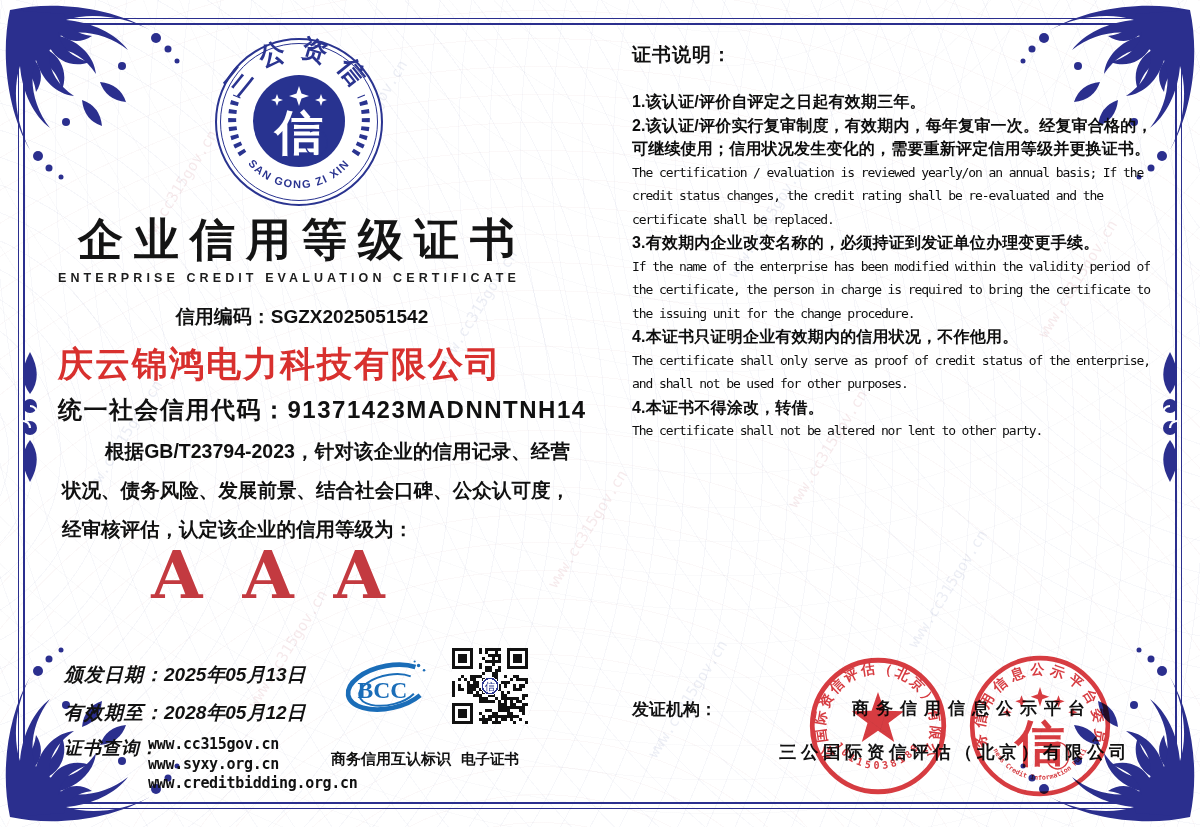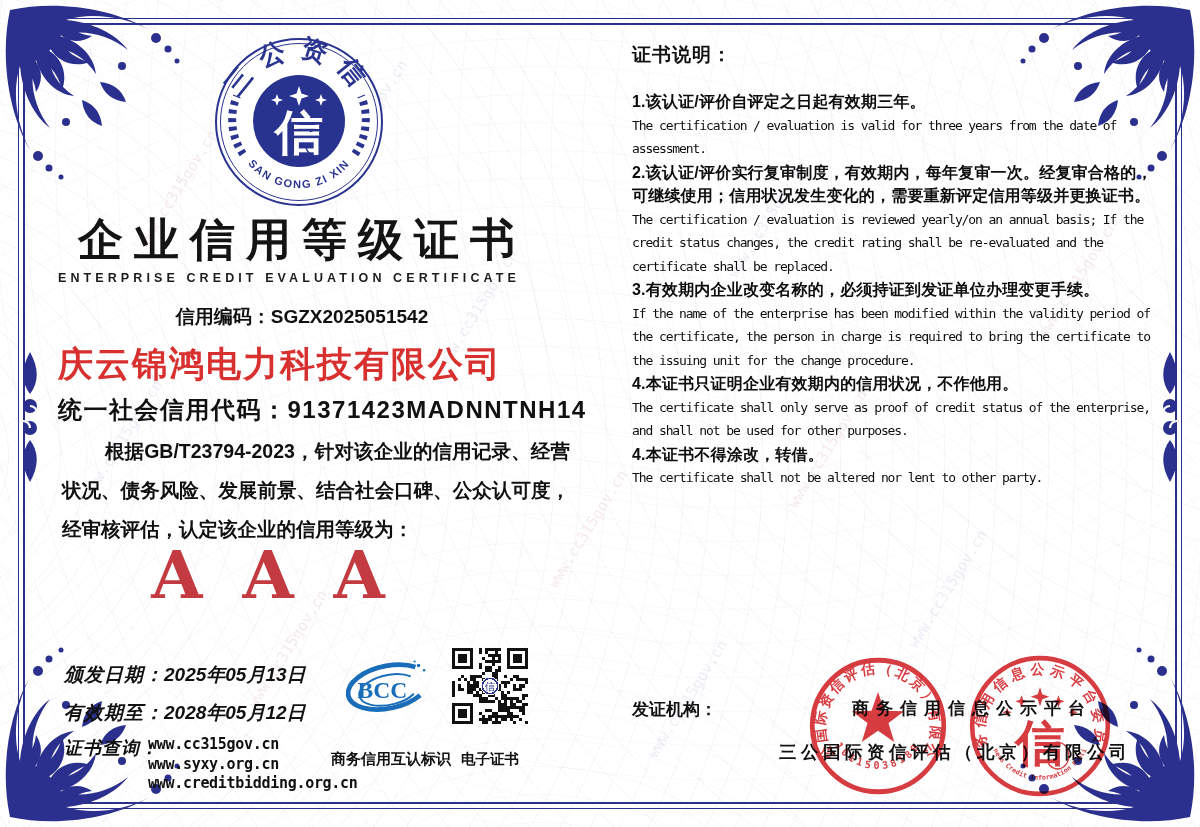--- a/index.html
+++ b/index.html
@@ -400,21 +400,20 @@
         <circle cx="12.5" cy="12.5" r="2.5" fill="none" stroke="#2a3490" stroke-width="0.5"></circle>
         <text x="12.5" y="13.8" font-size="3.4" text-anchor="middle" fill="#2a3490" font-family="Liberation Serif,serif">信</text>
       </g>
   </svg>
   <div class="qr-label">电子证书</div>
 
   <div class="ins-head">证书说明：</div>
   <div class="ins-list">
     <div>
       <div class="ins-zh">1.该认证/评价自评定之日起有效期三年。</div>
-      <div class="ins-en">The certification / evaluation is valid for three years from the date of assessment.</div>
     </div>
     <div>
       <div class="ins-zh">2.该认证/评价实行复审制度，有效期内，每年复审一次。经复审合格的，可继续使用；信用状况发生变化的，需要重新评定信用等级并更换证书。</div>
       <div class="ins-en">The certification / evaluation is reviewed yearly/on an annual basis; If the credit status changes, the credit rating shall be re-evaluated and the certificate shall be replaced.</div>
     </div>
     <div>
       <div class="ins-zh">3.有效期内企业改变名称的，必须持证到发证单位办理变更手续。</div>
       <div class="ins-en">If the name of the enterprise has been modified within the validity period of the certificate, the person in charge is required to bring the certificate to the issuing unit for the change procedure.</div>
     </div>
     <div>

